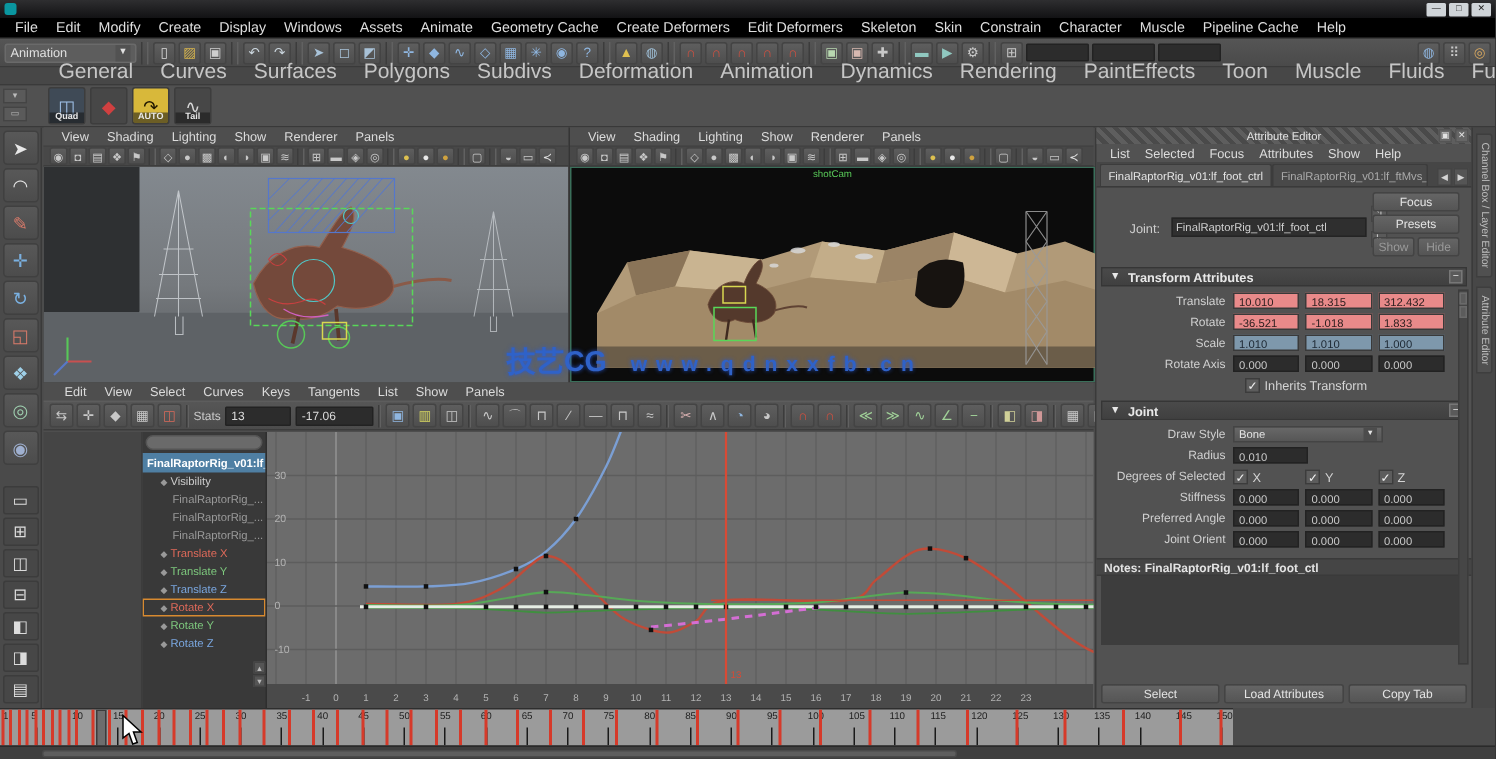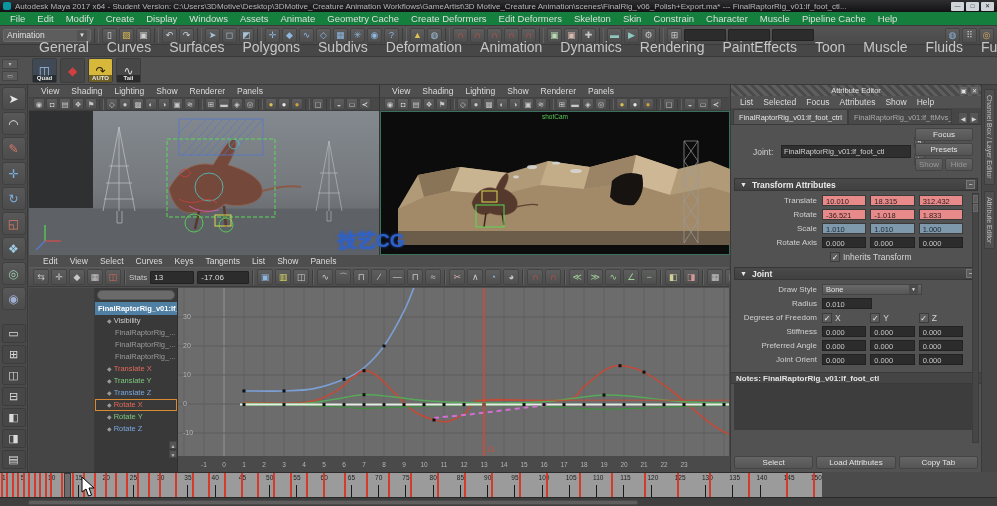--- a/index.html
+++ b/index.html
@@ -9,21 +9,21 @@
 .abs{position:absolute}
 
 
 .titlebar{left:0;top:0;width:997px;height:12px;background:linear-gradient(#2e2e30,#121214);
   display:flex;align-items:center;padding:0 3px;font-size:8px;color:#b5b5b5;white-space:nowrap;overflow:hidden}
 .maya-logo{width:8px;height:8px;background:#0a96a0;border-radius:2px;margin-right:4px;flex:none}
 .win-controls{margin-left:auto;display:flex;gap:2px}
 .win-btn{width:13px;height:9px;background:#cfd4d8;color:#222;font-size:6px;line-height:9px;text-align:center;border-radius:1px}
 
 
-.menubar{left:0;top:12px;width:997px;height:14px;background:#15803d;display:flex;align-items:center;
+.menubar{left:0;top:12px;width:997px;height:14px;background:#000000;display:flex;align-items:center;
   padding-left:4px;border-bottom:1px solid #3b3b3b}
 .menubar .mi{padding:0 6px;font-size:9.5px;color:#dedede;cursor:default}
 .statusline{left:0;top:26px;width:997px;height:19px;background:linear-gradient(#555,#4a4a4a);
   display:flex;align-items:center;gap:2px;padding:0 3px;border-bottom:1px solid #3a3a3a}
 .dropdown{width:88px;height:13px;background:#5d5d5d;border:1px solid #6a6a6a;border-radius:2px;
   display:flex;align-items:center;font-size:8.5px;padding:0 3px;color:#e0e0e0}
 .dropdown .arr{margin-left:auto;width:10px;height:11px;background:#525252;text-align:center;font-size:6px;line-height:11px}
 .vsep{width:5px;height:15px;border-left:1px solid #3c3c3c;border-right:1px solid #616161;margin:0 1px}
 .spacer{flex:1}
 .icon{width:15px;height:15px;background:linear-gradient(#5e5e5e,#4e4e4e);border:1px solid #444;
@@ -172,21 +172,20 @@
 
 .cursor{z-index:60;pointer-events:none}
 </style>
 </head>
 <body>
 
 <div class="screen">
 
   <div class="abs titlebar">
     <span class="maya-logo"></span>
-    <span>Autodesk Maya 2017 x64 - Student Version: C:\Users\3DMotive\Desktop\3DMotive_Creature Animation Workflows\GameArtist\3D Motive_Creature Animation\scenes\FinalRig_v06_Polish+Export.ma*  ---  FinalRaptorRig_v01:lf_foot_ctl...</span>
     <span class="win-controls" id="win-controls">
         <span class="win-btn">—</span>
         <span class="win-btn">□</span>
         <span class="win-btn">✕</span>
       </span>
   </div>
 
   <div class="abs menubar">
       <span class="mi">File</span>
       <span class="mi">Edit</span>
@@ -480,20 +479,21 @@
           <path d="M106,102 L104,116 M122,102 L124,114" stroke="#402a20" stroke-width="1.6" fill="none"></path>
         </g>
         <rect x="96" y="94" width="28" height="22" fill="none" stroke="#58d858" stroke-width="1"></rect>
         <rect x="102" y="80" width="15" height="11" fill="none" stroke="#d8d850" stroke-width="1"></rect>
       </svg>
     </div>
   </div>
 
   <div class="abs watermark">
     <span class="wm-brand">技艺CG</span>
+    <span class="wm-url">www.qdnxxfb.cn</span>
   </div>
 
   <div class="abs graph">
     <div class="ge-menus">
         <span class="mi">Edit</span>
         <span class="mi">View</span>
         <span class="mi">Select</span>
         <span class="mi">Curves</span>
         <span class="mi">Keys</span>
         <span class="mi">Tangents</span>
@@ -737,21 +737,21 @@
         <span class="ae-select" style="width:100px">
           <span>Bone</span>
           <span class="arr" style="margin-left:auto">▼</span>
         </span>
       </div>
       <div class="ae-row">
         <span class="rl">Radius</span>
         <span class="tfield dark">0.010</span>
       </div>
       <div class="ae-row">
-        <span class="rl">Degrees of Freedom</span>
+        <span class="rl">Degrees of Selected</span>
         <span class="chk-grp">
             <span class="chk">✓</span>
             <span>X</span>
           </span>
         <span class="chk-grp">
             <span class="chk">✓</span>
             <span>Y</span>
           </span>
         <span class="chk-grp">
             <span class="chk">✓</span>

